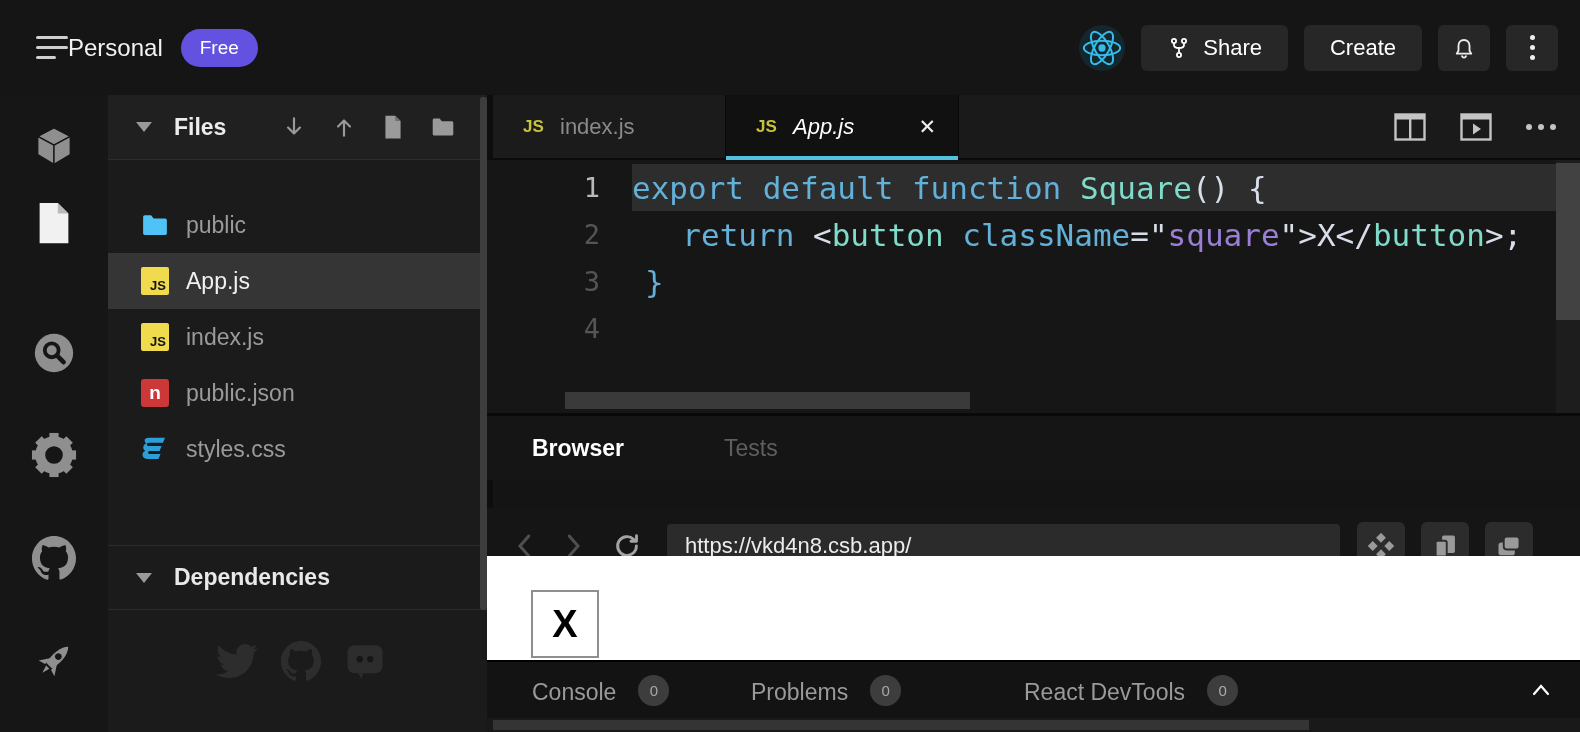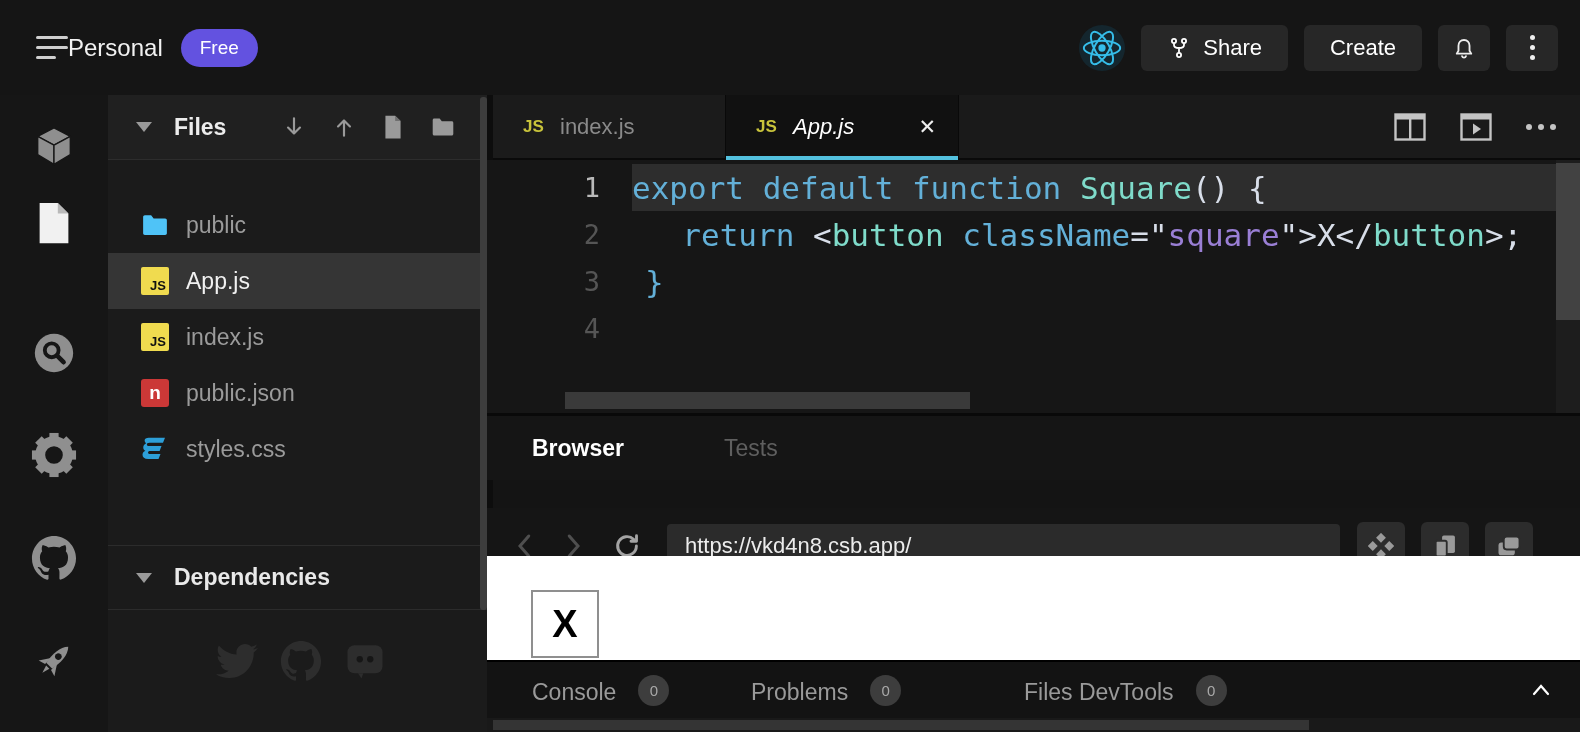--- a/index.html
+++ b/index.html
@@ -440,21 +440,21 @@
   <div id="consolebar" class="abs">
     <div id="cgroup-0" class="cgroup">
       <span class="clabel">Console</span>
       <span class="cbadge">0</span>
     </div>
     <div id="cgroup-1" class="cgroup">
       <span class="clabel">Problems</span>
       <span class="cbadge">0</span>
     </div>
     <div id="cgroup-2" class="cgroup">
-      <span class="clabel">Files DevTools</span>
+      <span class="clabel">React DevTools</span>
       <span class="cbadge">0</span>
     </div>
     <div id="console-collapse">
       <svg width="22" height="16" viewBox="0 0 22 16" fill="none" stroke="#fff" stroke-width="2.2" stroke-linecap="round">
         <path d="M4 12 11 4l7 8"></path>
       </svg>
     </div>
   </div>
 
   <div id="bottom-scroll" class="abs">

